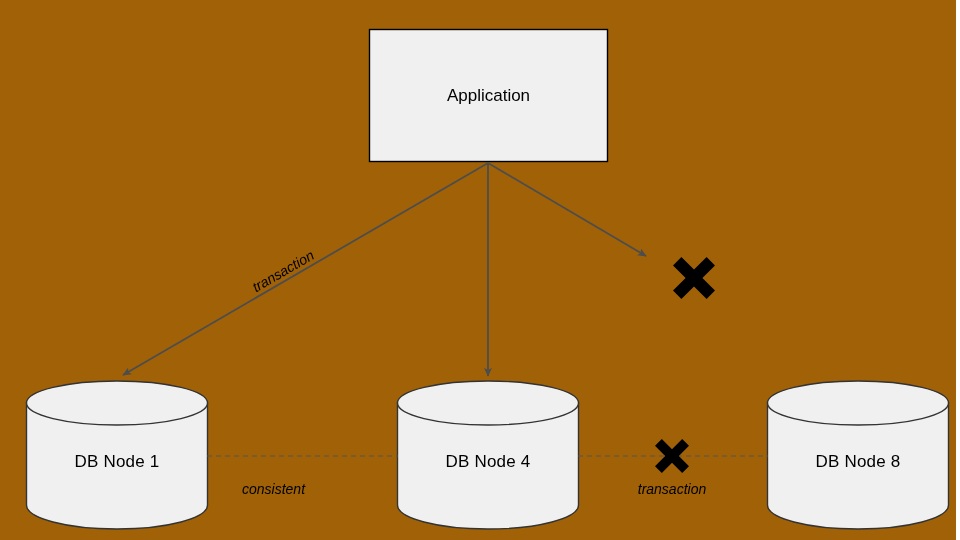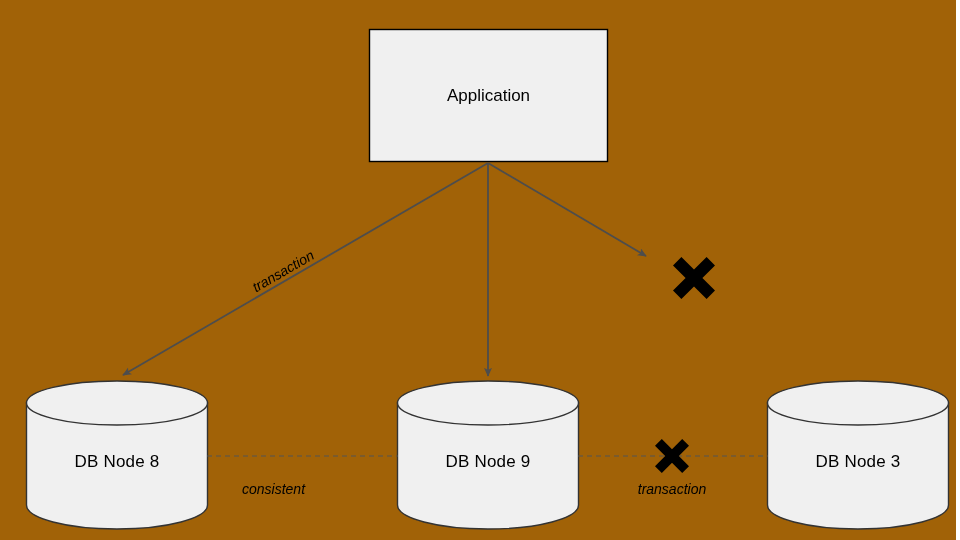--- a/index.html
+++ b/index.html
@@ -105,25 +105,25 @@
 
     <g transform="translate(672,456)">
       <path d="M -17 -10.2 L -10.2 -17 L 0 -6.8 L 10.2 -17 L 17 -10.2
                L 6.8 0 L 17 10.2 L 10.2 17 L 0 6.8 L -10.2 17 L -17 10.2
                L -6.8 0 Z" fill="#000000"></path>
     </g>
   </svg>
 
   <div class="app-label">Application</div>
 
-  <div class="node-label" style="left:26px; top:452px; width:182px;">DB Node 8</div>
+  <div class="node-label" style="left:26px; top:452px; width:182px;">DB Node 1</div>
 
-  <div class="node-label" style="left:397px; top:452px; width:182px;">DB Node 9</div>
+  <div class="node-label" style="left:397px; top:452px; width:182px;">DB Node 4</div>
 
-  <div class="node-label" style="left:767px; top:452px; width:182px;">DB Node 3</div>
+  <div class="node-label" style="left:767px; top:452px; width:182px;">DB Node 8</div>
 
   <div class="edge-label rot-label" style="left:243px; top:263px; width:80px; text-align:center; transform: rotate(-30.1deg);">transaction</div>
 
   <div class="edge-label" style="left:242px; top:481px; width:120px; ">consistent</div>
 
   <div class="edge-label" style="left:607px; top:481px; width:130px; text-align:center;">transaction</div>
 
 </div>
 
 </body></html>

